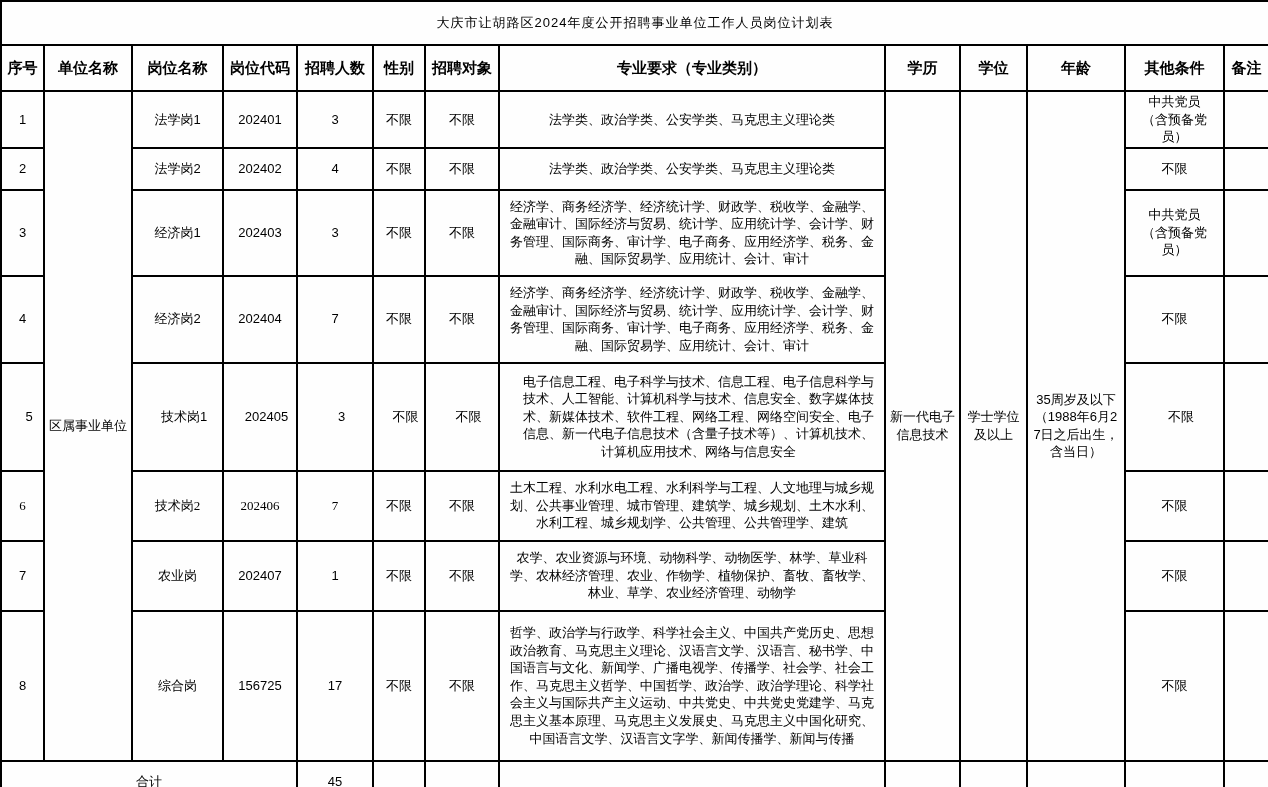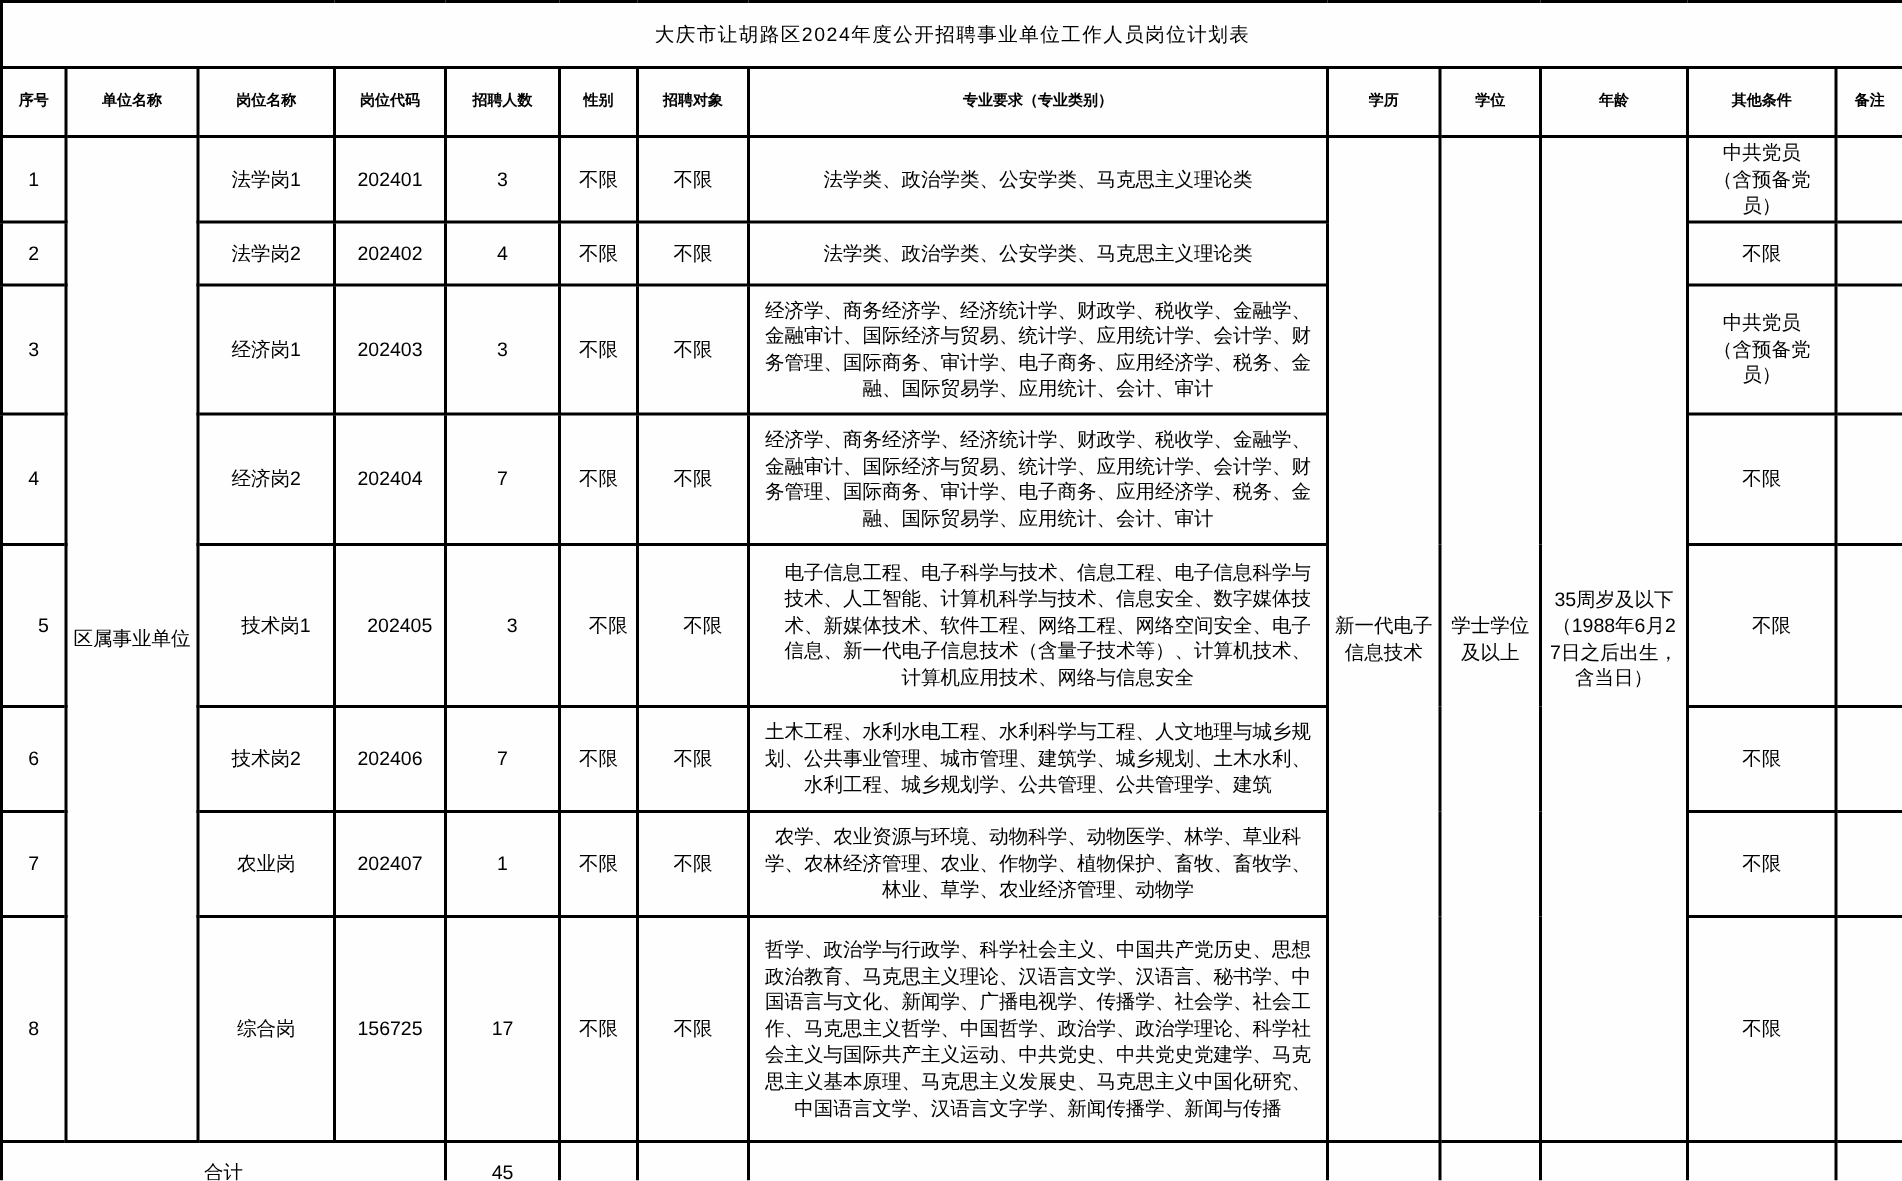--- a/index.html
+++ b/index.html
@@ -33,40 +33,40 @@
   }
   td.title-cell {
     font-size: 30px;
     font-weight: bold;
     letter-spacing: 1px;
     height: 40px;
     padding: 0;
   }
   tr.header-row th {
     font-weight: bold;
-    font-size: 10px;
+    font-size: 15px;
     height: 42px;
   }
   td.major-cell {
     text-align: left;
     padding: 2px 7px;
     line-height: 1.38;
   }
   td.major-cell.center {
     text-align: center;
   }
   td.other-cell, td.age-cell {
     white-space: pre-line;
   }
   tr.r1 td { height: 37px; }
   tr.r2 td { height: 38px; }
   tr.r3 td { height: 82px; }
   tr.r4 td { height: 83px; }
   tr.r5 td { height: 104px; padding-left: 17px; }
-  tr.r6 td { height: 66px; }
+  tr.r6 td { height: 66px; font-family: Liberation Serif, serif; }
   tr.r7 td { height: 66px; text-align: center; }
   tr.r8 td { height: 146px; }
   tr.total-row td { height: 38px; }
 </style>
 </head>
 <body>
 
 <div class="sheet">
   <table class="plan">
     <colgroup>

